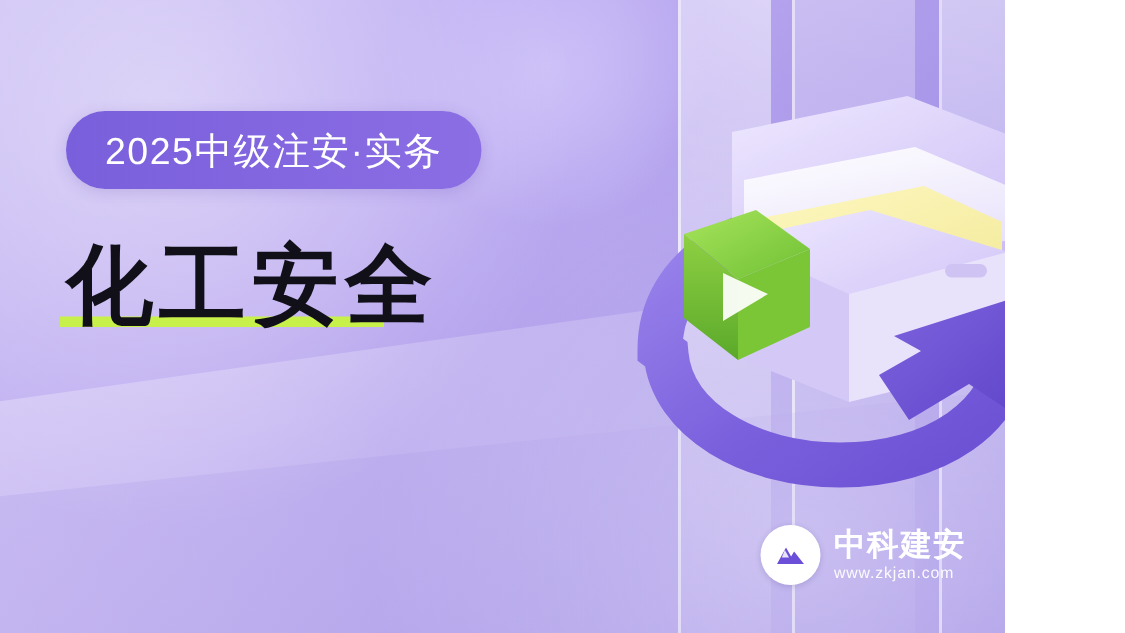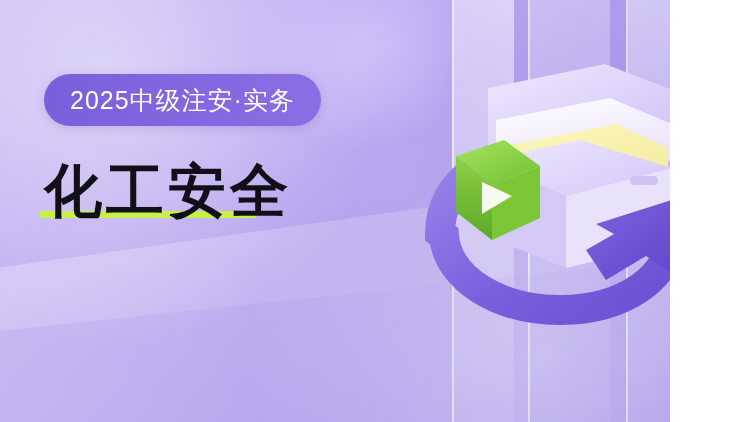--- a/index.html
+++ b/index.html
@@ -290,14 +290,27 @@
     <span class="pill-text">2025中级注安·实务</span>
   </div>
 
   <div class="title-wrap">
     <div class="title-line">
       <span class="underline-hl"></span>
       <span class="title-text">化工安全</span>
     </div>
   </div>
 
+  <div class="logo">
+    <div class="logo-mark">
+      <svg width="26" height="26" viewBox="0 0 26 26" xmlns="http://www.w3.org/2000/svg">
+        <circle cx="13" cy="13" r="12.5" fill="#ffffff"></circle>
+        <path d="M4 19 L10 8 L13.4 14 L15.4 10.6 L22 19 Z" fill="#6b4fd8"></path>
+        <path d="M9.2 9.6 L12 14.6 L7.2 14.6 Z" fill="#ffffff" opacity="0.85"></path>
+      </svg>
+    </div>
+    <div class="logo-texts">
+      <span class="logo-name">中科建安</span>
+      <span class="logo-url">www.zkjan.com</span>
+    </div>
+  </div>
 
 </div>
 
 </body></html>

